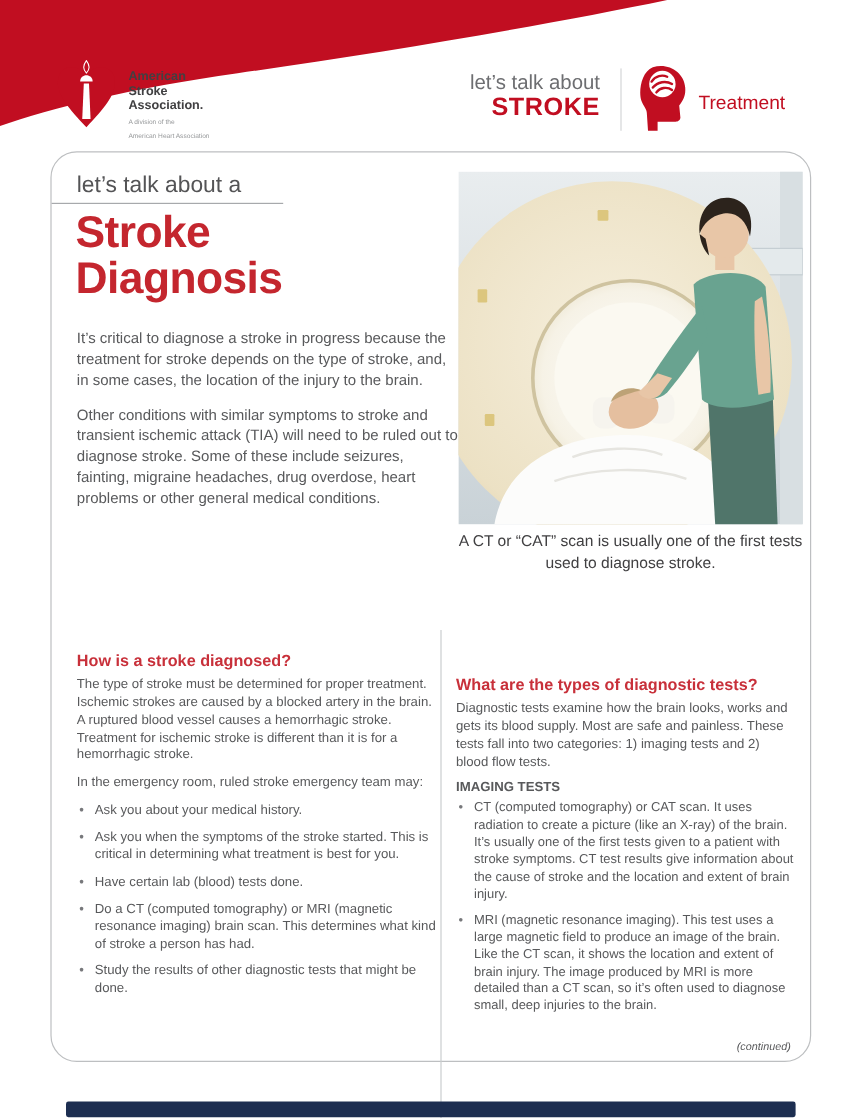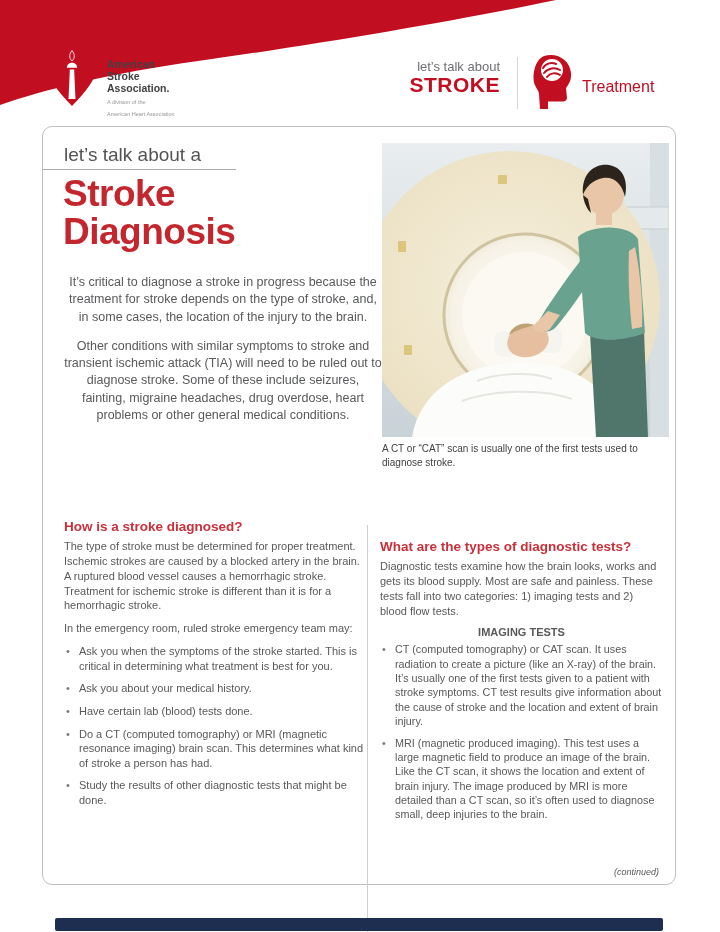--- a/index.html
+++ b/index.html
@@ -5,46 +5,46 @@
   html,body{margin:0;padding:0;background:#fff;}
   .page{position:relative;width:720px;height:932px;background:#fff;overflow:hidden;
         font-family:"Liberation Sans",sans-serif;}
   
   .swoosh{position:absolute;left:0;top:0;}
   .logo{position:absolute;left:46px;top:50px;display:flex;}
   .logo-text{margin-left:9px;padding-top:9px;}
   .org-line{font-size:10.5px;font-weight:bold;color:#414042;line-height:1.14;}
   .division{margin-top:4px;font-size:5.5px;color:#96989a;line-height:1.4;}
   .series{position:absolute;left:340px;top:60px;width:160px;text-align:right;}
-  .series-kicker{font-size:13px;color:#6d6e71;line-height:1.1;}
+  .series-kicker{font-size:17px;color:#6d6e71;line-height:1.1;}
   .series-title{font-size:21px;font-weight:bold;color:#c10e21;letter-spacing:.5px;line-height:1.05;}
   .hdr-divider{position:absolute;left:517px;top:57px;width:1px;height:52px;background:#d4d6d8;}
   .head-icon{position:absolute;left:530px;top:54px;}
   .treatment-label{position:absolute;left:582px;top:78px;font-size:16px;color:#c10e21;}
   
   .sheet{position:absolute;left:42px;top:126px;width:634px;height:759px;box-sizing:border-box;
-         border:1.5px solid #bdbfc1;border-radius:10px;background:#fff;}
+         border:1.5px solid #bdbfc1;border-radius:22px;background:#fff;}
   .hero-kicker{position:absolute;left:21px;top:17px;font-size:19px;color:#545456;}
   .kicker-rule{position:absolute;left:0;top:42px;width:193px;height:0;border-top:1px solid #a7a9ac;}
   .hero-title{position:absolute;left:20px;top:48px;margin:0;font-size:37px;font-weight:bold;
               color:#c4262e;line-height:1.04;letter-spacing:-.5px;}
   .hero-text{position:absolute;left:21px;top:147px;width:318px;}
-  .hero-text p{margin:0 0 12px;font-size:12.5px;line-height:1.38;color:#58595b;text-align:center;}
+  .hero-text p{margin:0 0 12px;font-size:12.5px;line-height:1.38;color:#58595b;}
   
   .photo-fig{position:absolute;left:339px;top:16px;width:287px;margin:0;}
   .photo-fig svg{display:block;}
-  .photo-caption{margin-top:5px;font-size:10px;line-height:1.35;color:#414042;}
+  .photo-caption{margin-top:5px;font-size:13px;line-height:1.35;color:#414042;text-align:center;}
   
-  .col{position:absolute;top:392px;}
+  .col{position:absolute;top:416px;}
   .col-left{left:21px;width:301px;}
   .col-right{left:337px;width:283px;margin-top:20px;}
   .col-divider{position:absolute;left:324px;top:398px;height:460px;width:1px;background:#cbcdcf;}
   .col h2{margin:0 0 5px;font-size:13.5px;font-weight:bold;color:#c8303a;}
   .col p{margin:0 0 8px;font-size:11px;line-height:1.35;color:#58595b;}
-  .col h3{margin:0 0 4px;font-size:11px;font-weight:bold;color:#58595b;text-align:center;}
+  .col h3{margin:0 0 4px;font-size:11px;font-weight:bold;color:#58595b;}
   .col ul{margin:0;padding:0;list-style:none;}
   .col li{position:relative;padding-left:15px;margin-bottom:8px;font-size:11px;line-height:1.33;color:#58595b;}
   .col-right li{font-size:10.8px;margin-bottom:7px;}
   .col li::before{content:"•";position:absolute;left:2px;top:0;color:#77787b;}
   .col li b{font-weight:normal;}
   .continued{position:absolute;right:16px;bottom:7px;font-size:9px;font-style:italic;color:#58595b;}
   
   .footer-bar{position:absolute;left:55px;top:918px;width:608px;height:13px;background:#1d2e51;border-radius:2px;}
 </style>
 </head>
@@ -152,35 +152,35 @@
       <figcaption class="photo-caption">A CT or “CAT” scan is usually one of the first tests used to diagnose stroke.</figcaption>
     </figure>
 
     <div class="col-divider"></div>
 
     <section class="col col-left">
       <h2>How is a stroke diagnosed?</h2>
       <p>The type of stroke must be determined for proper treatment. Ischemic strokes are caused by a blocked artery in the brain. A ruptured blood vessel causes a hemorrhagic stroke. Treatment for ischemic stroke is different than it is for a hemorrhagic stroke.</p>
       <p>In the emergency room, ruled stroke emergency team may:</p>
       <ul>
+          <li>Ask you about your medical history.</li>
           <li>Ask you when the symptoms of the stroke started.  This is critical in determining what treatment is best for you.</li>
-          <li>Ask you about your medical history.</li>
           <li>Have certain lab (blood) tests done.</li>
           <li>Do a CT (computed tomography) or MRI (magnetic resonance imaging) brain scan.  This determines what kind of stroke a person has had.</li>
           <li>Study the results of other diagnostic tests that might be done.</li>
         </ul>
     </section>
 
     <section class="col col-right">
       <h2>What are the types of diagnostic tests?</h2>
       <p>Diagnostic tests examine how the brain looks, works and gets its blood supply. Most are safe and painless. These tests fall into two categories: 1) imaging tests and 2) blood flow tests.</p>
       <h3>IMAGING TESTS</h3>
       <ul>
           <li><b>CT (computed tomography) or CAT scan.</b> It uses radiation to create a picture (like an X-ray) of the brain. It’s usually one of the first tests given to a patient with stroke symptoms. CT test results give information about the cause of stroke and the location and extent of brain injury.</li>
-          <li><b>MRI (magnetic produced imaging).</b> This test uses a large magnetic field to produce an image of the brain. Like the CT scan, it shows the location and extent of brain injury. The image produced by MRI is more detailed than a CT scan, so it’s often used to diagnose small, deep injuries to the brain.</li>
+          <li><b>MRI (magnetic resonance imaging).</b> This test uses a large magnetic field to produce an image of the brain. Like the CT scan, it shows the location and extent of brain injury. The image produced by MRI is more detailed than a CT scan, so it’s often used to diagnose small, deep injuries to the brain.</li>
         </ul>
     </section>
 
     <div class="continued">(continued)</div>
   </main>
 
   <div class="footer-bar"></div>
 </div>
 
 </body></html>

